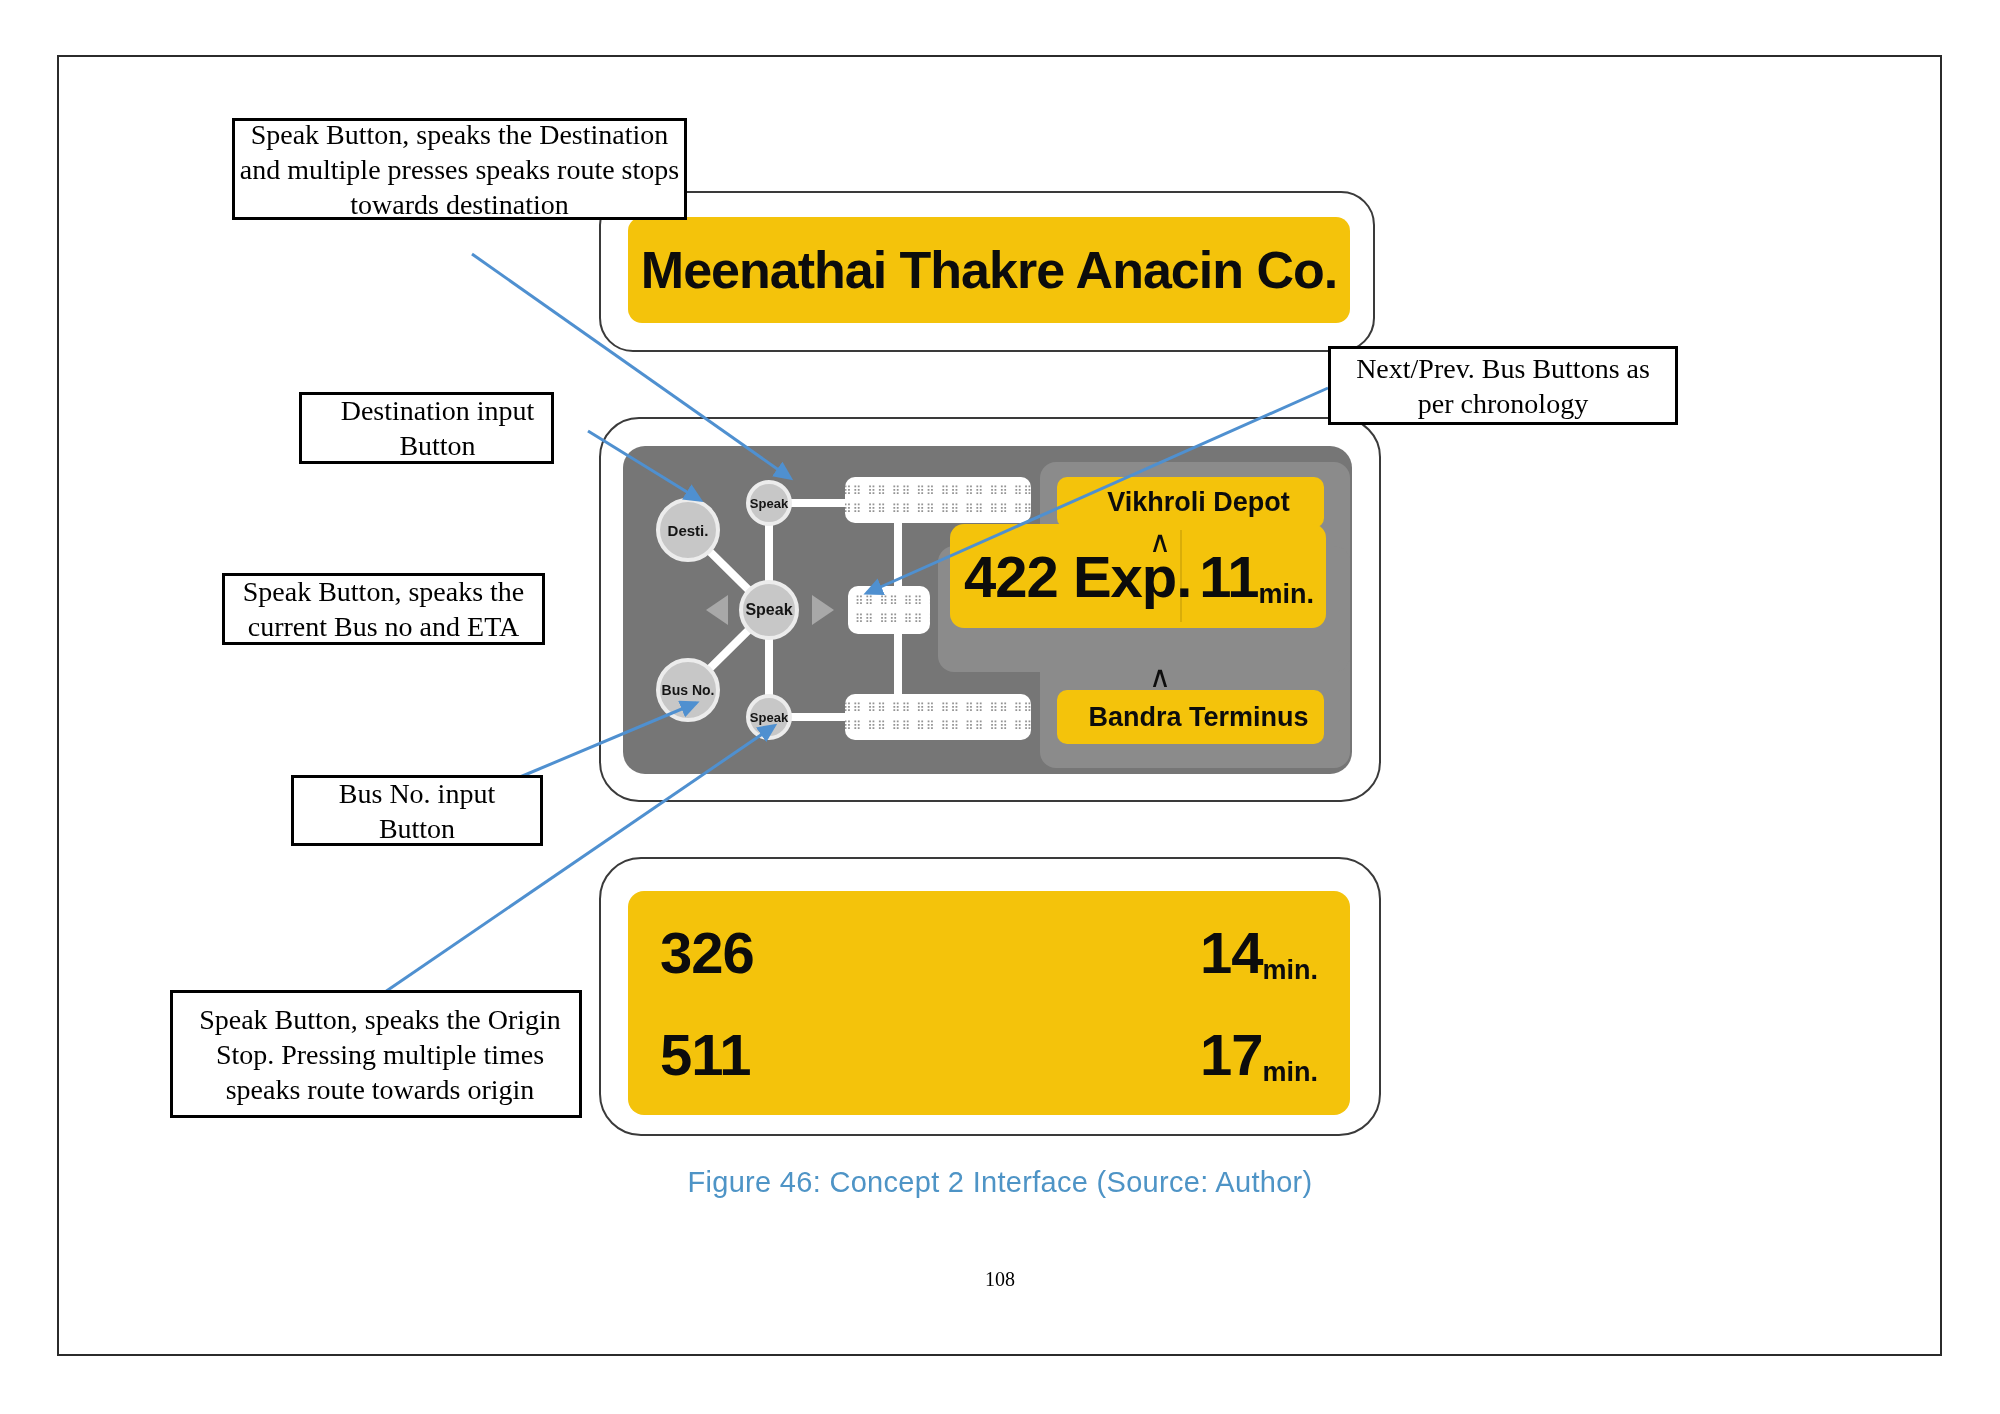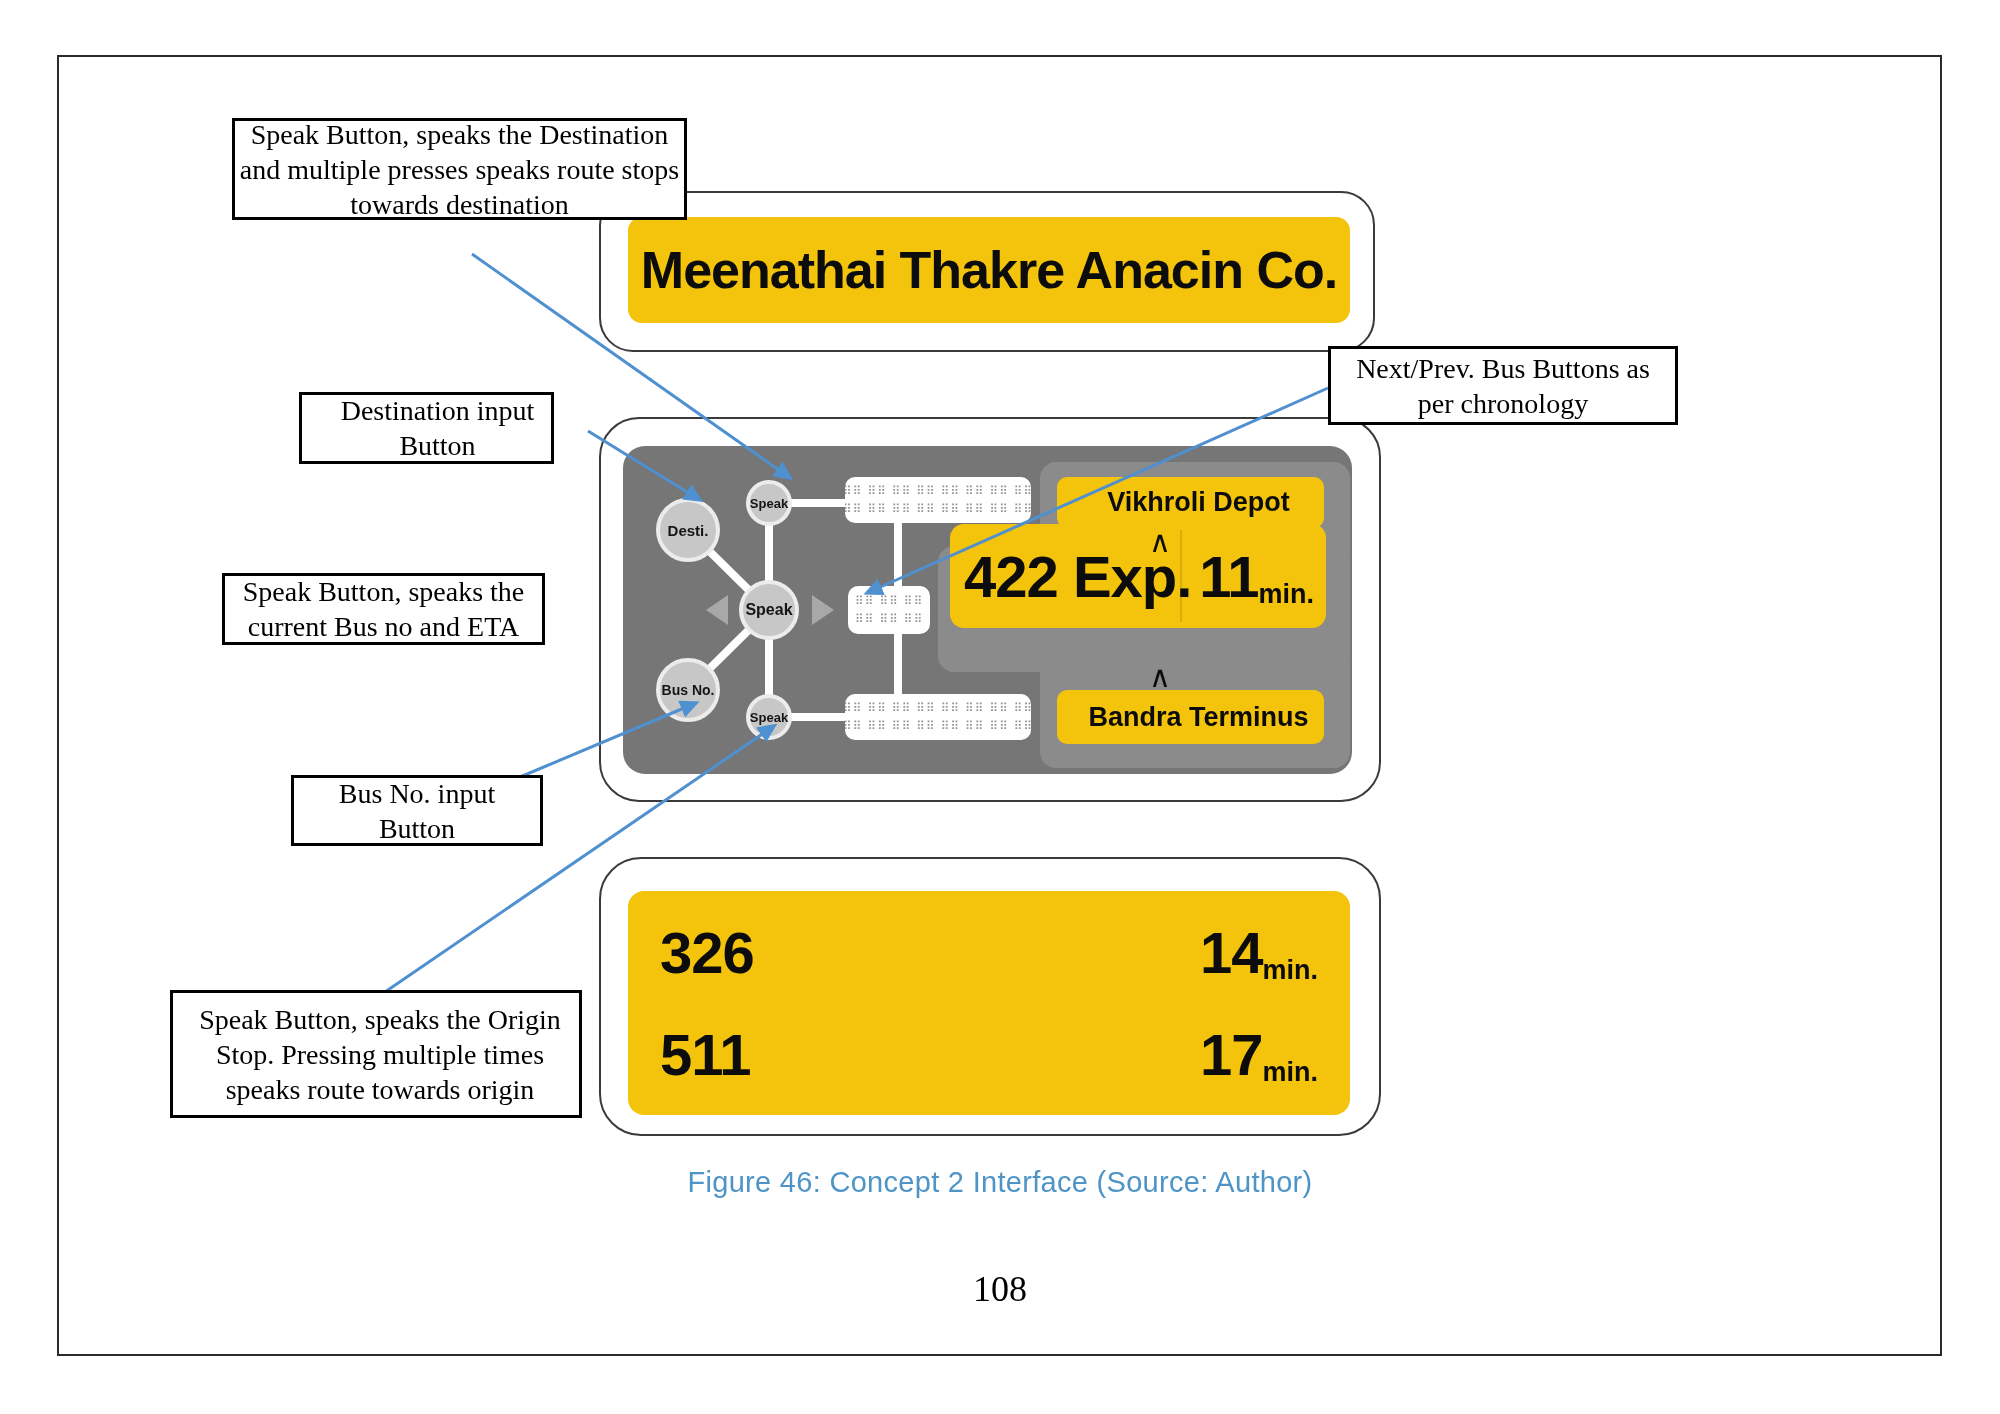--- a/index.html
+++ b/index.html
@@ -44,21 +44,21 @@
   .divider{position:absolute;left:230px;top:6px;bottom:6px;width:2px;background:rgba(60,45,0,.14);}
   .caret{position:absolute;width:52px;text-align:center;font-size:30px;font-weight:500;color:#0d0d0d;z-index:9;}
 
   .rows{position:absolute;left:628px;top:891px;width:722px;height:224px;border-radius:16px;background:var(--yellow);
         display:flex;flex-direction:column;justify-content:space-around;padding:10px 32px;z-index:8;}
   .bus-row{display:flex;justify-content:space-between;align-items:baseline;}
 
   .caption{position:absolute;left:400px;top:1166px;width:1200px;text-align:center;
            font-size:29px;letter-spacing:.3px;color:var(--caption_blue);z-index:4;}
   .pageno{position:absolute;left:850px;top:1268px;width:300px;text-align:center;
-          font-family:"Liberation Serif","DejaVu Serif",serif;font-size:36px;color:#000;z-index:4;}
+          font-family:"Liberation Serif","DejaVu Serif",serif;font-size:20px;color:#000;z-index:4;}
 
   svg.layer{position:absolute;left:0;top:0;z-index:10;}
   svg.arrows{z-index:20;}
 </style>
 </head>
 <body>
 
 <div class="page">
   <div class="page-border"></div>
 

